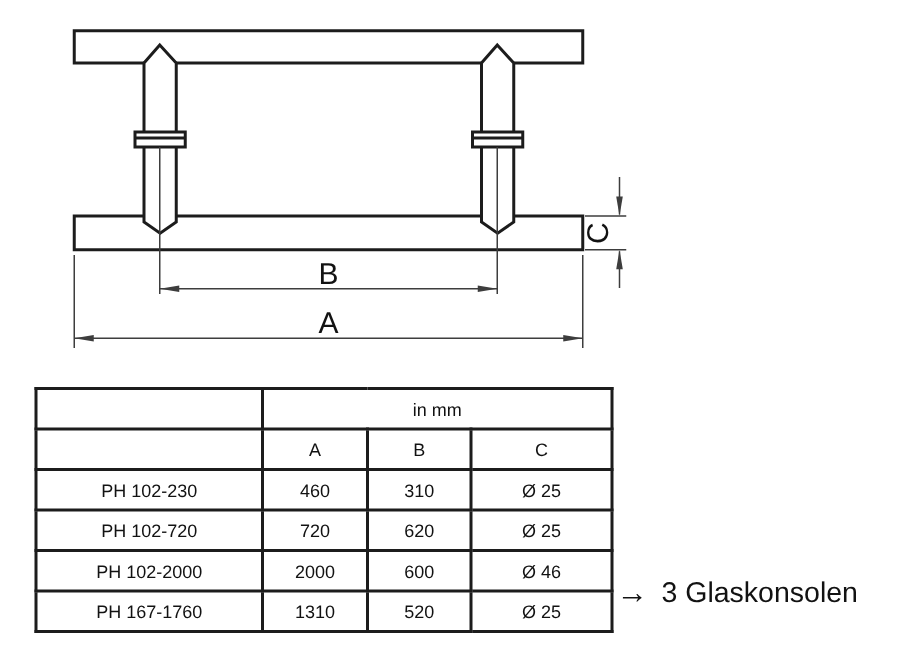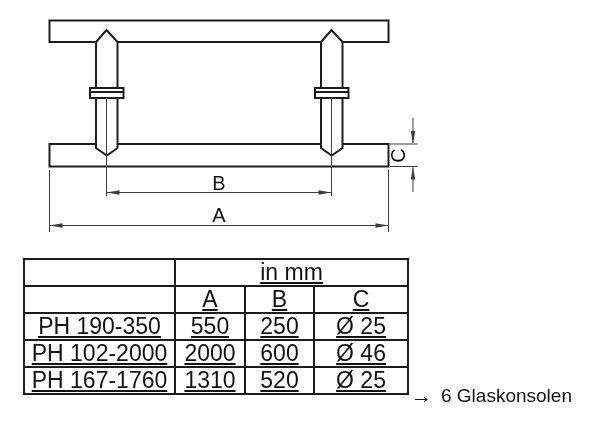--- a/index.html
+++ b/index.html
@@ -30,23 +30,22 @@
     font-family:"Liberation Sans", sans-serif;
     font-size:20px;
   }
 
   
   table.dims{
     position:absolute;left:23px;top:258px;
     width:384px;
     border-collapse:collapse;
     table-layout:fixed;
-    font-size:23px;
+    font-size:12px;
     color:var(--text);
-    text-decoration:underline;
   }
   table.dims td, table.dims th{
     border:2px solid var(--line);
     height:25px;
     padding:0;
     text-align:center;
     vertical-align:middle;
     font-weight:normal;
     line-height:1;
     overflow:hidden;
@@ -134,38 +133,44 @@
       </tr>
       <tr>
         <td></td>
         <th>A</th>
         <th>B</th>
         <th>C</th>
       </tr>
     </thead>
     <tbody>
       <tr>
-        <td>PH 190-350</td>
-        <td>550</td>
-        <td>250</td>
+        <td>PH 102-230</td>
+        <td>460</td>
+        <td>310</td>
+        <td>Ø 25</td>
+      </tr>
+      <tr>
+        <td>PH 102-720</td>
+        <td>720</td>
+        <td>620</td>
         <td>Ø 25</td>
       </tr>
       <tr>
         <td>PH 102-2000</td>
         <td>2000</td>
         <td>600</td>
         <td>Ø 46</td>
       </tr>
       <tr>
         <td>PH 167-1760</td>
         <td>1310</td>
         <td>520</td>
         <td>Ø 25</td>
       </tr>
     </tbody>
   </table>
 
   <div class="annotation">
     <span class="arrow-glyph">→</span>
-    <span>6 Glaskonsolen</span>
+    <span>3 Glaskonsolen</span>
   </div>
 
 </div>
 
 </body></html>

